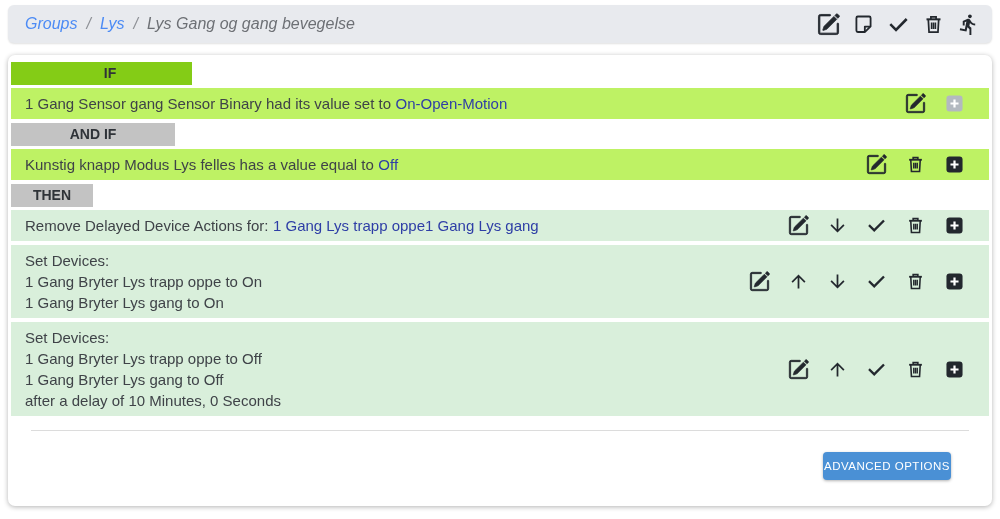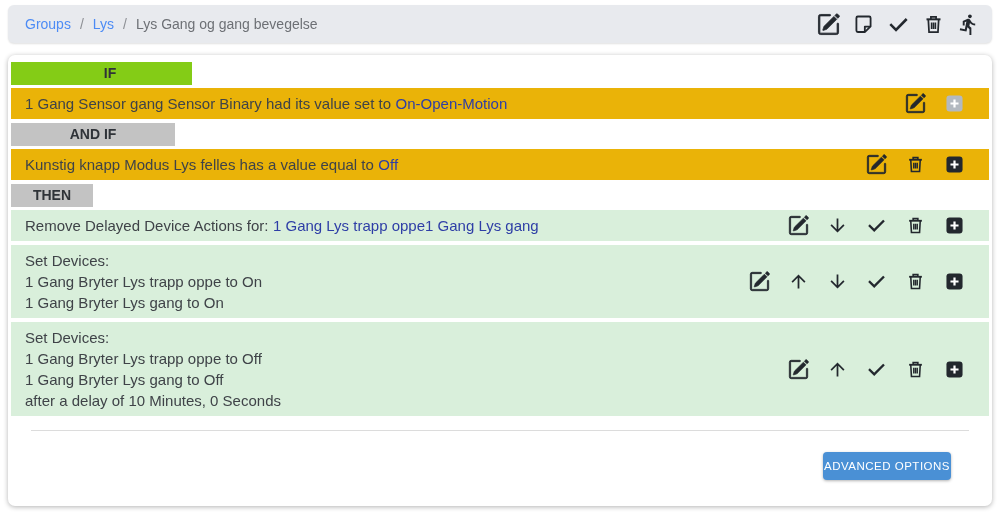--- a/index.html
+++ b/index.html
@@ -9,21 +9,21 @@
     -webkit-font-smoothing:antialiased;
   }
   .page{padding:5px 8px;box-sizing:border-box;}
 
   
   .topbar{
     height:38px;background:#e8eaee;border-radius:6px;
     display:flex;align-items:center;justify-content:space-between;
     padding:0 12px 0 17px;box-shadow:0 1px 2px rgba(0,0,0,.12);
   }
-  .breadcrumb{display:flex;gap:9px;font-size:14px;align-items:center;white-space:nowrap;}
+  .breadcrumb{display:flex;gap:9px;font-size:16px;align-items:center;white-space:nowrap;font-style:italic;}
   .breadcrumb a{color:#4c8bf5;text-decoration:none;cursor:pointer;}
   .breadcrumb .sep{color:#8d9095;}
   .breadcrumb .current{color:#6d7075;}
 
   .toolbar{display:flex;align-items:center;gap:12px;}
   .icon-btn{display:inline-flex;cursor:pointer;background:none;border:none;padding:0;color:#23282e;align-items:center;}
   .ic{width:21px;height:21px;display:block;}
   .toolbar .ic{width:23px;height:23px;}
   .icon-btn.disabled{color:#b3b9c0;cursor:default;}
 
@@ -37,21 +37,21 @@
     height:23px;line-height:23px;text-align:center;font-weight:bold;
     font-size:14px;color:#2f3338;width:164px;margin-bottom:3px;background:#c3c3c3;
   }
   .badge.if{background:#84cc16;padding-left:17px;}
   .badge.then{width:82px;}
 
   .row{
     display:flex;align-items:center;margin-bottom:4px;
     padding:5px 24px 5px 14px;font-size:15px;color:#3f4348;
   }
-  .row.cond{background:#eab308;}
+  .row.cond{background:#bef264;}
   .row.action{background:#d9efdb;}
   .row-text{flex:1;line-height:21px;}
   .link{color:#2e3ea6;cursor:pointer;text-decoration:none;}
   .ml{margin-left:.3em;}
   .links-col{display:inline-flex;flex-direction:row;align-items:center;vertical-align:top;margin-left:.3em;}
   .icons{display:flex;align-items:center;gap:18px;}
 
   .divider{border:none;border-top:1px solid #dcdcdc;margin:14px 20px 0;}
   .footer{display:flex;justify-content:flex-end;padding:21px 38px 26px 0;}
   .adv-btn{

